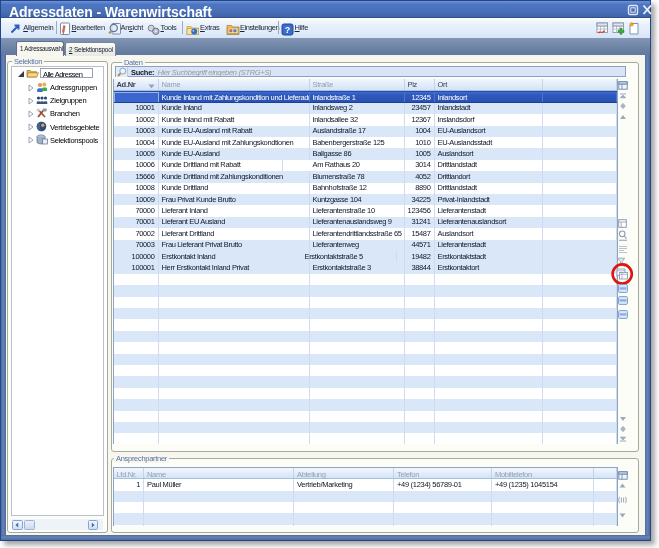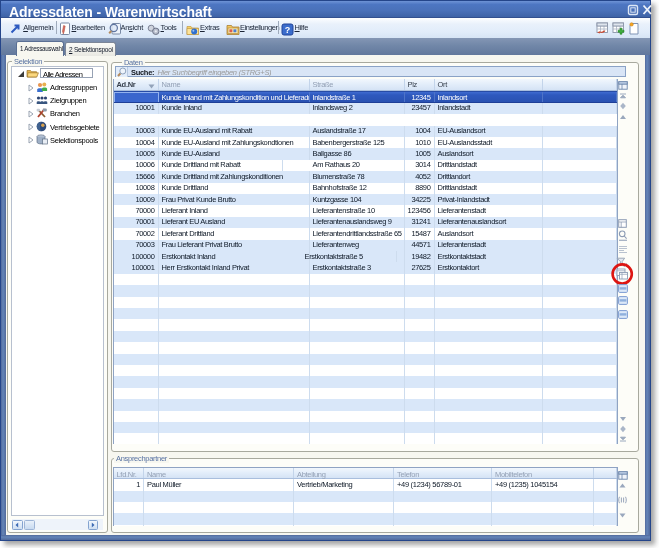--- a/index.html
+++ b/index.html
@@ -205,20 +205,28 @@
       <div class="ab cell selcell" style="left:429px;width:74.5px"></div>
     </div>
     <div class="ab row blue" style="top:11.4px;height:11.4px">
       <div class="ab cell num" style="left:0;width:45px">10001</div>
       <div class="ab cell" style="left:45px;width:151px">Kunde Inland</div>
       <div class="ab cell" style="left:196px;width:95px">Inlandsweg 2</div>
       <div class="ab cell num" style="left:291px;width:30px">23457</div>
       <div class="ab cell" style="left:321px;width:108px">Inlandstadt</div>
       <div class="ab cell" style="left:429px;width:74.5px"></div>
     </div>
+    <div class="ab row" style="top:22.8px;height:11.4px">
+      <div class="ab cell num" style="left:0;width:45px">10002</div>
+      <div class="ab cell" style="left:45px;width:151px">Kunde Inland mit Rabatt</div>
+      <div class="ab cell" style="left:196px;width:95px">Inlandsallee 32</div>
+      <div class="ab cell num" style="left:291px;width:30px">12367</div>
+      <div class="ab cell" style="left:321px;width:108px">Inslandsdorf</div>
+      <div class="ab cell" style="left:429px;width:74.5px"></div>
+    </div>
     <div class="ab row blue" style="top:34.2px;height:11.4px">
       <div class="ab cell num" style="left:0;width:45px">10003</div>
       <div class="ab cell" style="left:45px;width:151px">Kunde EU-Ausland mit Rabatt</div>
       <div class="ab cell" style="left:196px;width:95px">Auslandstraße 17</div>
       <div class="ab cell num" style="left:291px;width:30px">1004</div>
       <div class="ab cell" style="left:321px;width:108px">EU-Auslandsort</div>
       <div class="ab cell" style="left:429px;width:74.5px"></div>
     </div>
     <div class="ab row" style="top:45.6px;height:11.4px">
       <div class="ab cell num" style="left:0;width:45px">10004</div>
@@ -305,21 +313,21 @@
       <div class="ab cell" style="left:45px;width:151px">Erstkontakt Inland</div>
       <div class="ab cell" style="left:188px;width:95px">Erstkontaktstraße 5</div>
       <div class="ab cell num" style="left:291px;width:30px">19482</div>
       <div class="ab cell" style="left:321px;width:108px">Erstkontaktstadt</div>
       <div class="ab cell" style="left:429px;width:74.5px"></div>
     </div>
     <div class="ab row blue" style="top:171px;height:11.4px">
       <div class="ab cell num" style="left:0;width:45px">100001</div>
       <div class="ab cell" style="left:45px;width:151px">Herr Erstkontakt Inland Privat</div>
       <div class="ab cell" style="left:196px;width:95px">Erstkontaktstraße 3</div>
-      <div class="ab cell num" style="left:291px;width:30px">27625</div>
+      <div class="ab cell num" style="left:291px;width:30px">38844</div>
       <div class="ab cell" style="left:321px;width:108px">Erstkontaktort</div>
       <div class="ab cell" style="left:429px;width:74.5px"></div>
     </div>
     <div class="ab row" style="top:182.4px;height:11.4px">
       <div class="ab cell num" style="left:0;width:45px"></div>
       <div class="ab cell" style="left:45px;width:151px"></div>
       <div class="ab cell" style="left:196px;width:95px"></div>
       <div class="ab cell num" style="left:291px;width:30px"></div>
       <div class="ab cell" style="left:321px;width:108px"></div>
       <div class="ab cell" style="left:429px;width:74.5px"></div>

